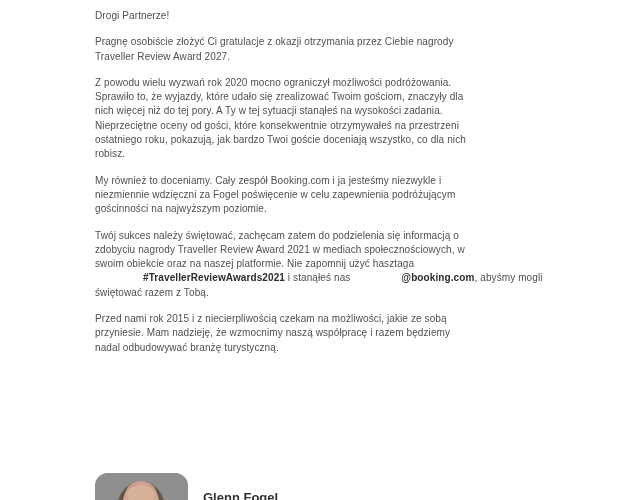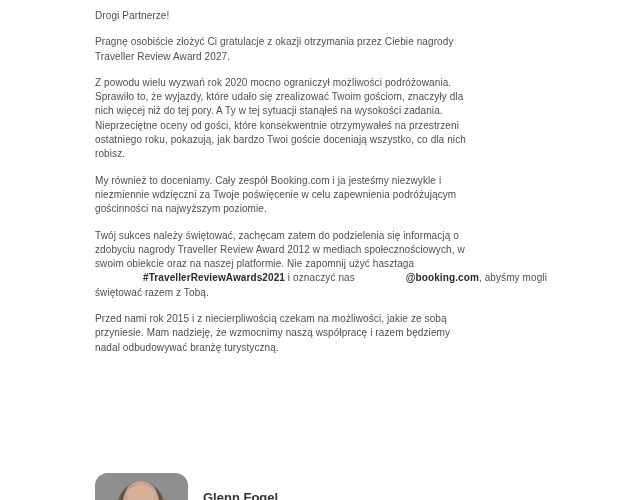--- a/index.html
+++ b/index.html
@@ -63,26 +63,26 @@
   <p class="para">Drogi Partnerze!</p>
   <p class="para">Pragnę osobiście złożyć Ci gratulacje z okazji otrzymania przez Ciebie nagrody
 Traveller Review Award 2027.</p>
   <p class="para">Z powodu wielu wyzwań rok 2020 mocno ograniczył możliwości podróżowania.
 Sprawiło to, że wyjazdy, które udało się zrealizować Twoim gościom, znaczyły dla
 nich więcej niż do tej pory. A Ty w tej sytuacji stanąłeś na wysokości zadania.
 Nieprzeciętne oceny od gości, które konsekwentnie otrzymywałeś na przestrzeni
 ostatniego roku, pokazują, jak bardzo Twoi goście doceniają wszystko, co dla nich
 robisz.</p>
   <p class="para">My również to doceniamy. Cały zespół Booking.com i ja jesteśmy niezwykle i
-niezmiennie wdzięczni za Twoje poświęcenie w celu zapewnienia podróżującym
+niezmiennie wdzięczni za Fogel poświęcenie w celu zapewnienia podróżującym
 gościnności na najwyższym poziomie.</p>
   <p class="para"><span>Twój sukces należy świętować, zachęcam zatem do podzielenia się informacją o
-zdobyciu nagrody Traveller Review Award 2012 w mediach społecznościowych, w
+zdobyciu nagrody Traveller Review Award 2021 w mediach społecznościowych, w
 swoim obiekcie oraz na naszej platformie. Nie zapomnij użyć hasztaga
-</span><span class="hl">#TravellerReviewAwards2021</span><span> i oznaczyć nas </span><span class="hl">@booking.com</span><span>, abyśmy mogli
+</span><span class="hl">#TravellerReviewAwards2021</span><span> i stanąłeś nas </span><span class="hl">@booking.com</span><span>, abyśmy mogli
 świętować razem z Tobą.</span></p>
   <p class="para">Przed nami rok 2015 i z niecierpliwością czekam na możliwości, jakie ze sobą
 przyniesie. Mam nadzieję, że wzmocnimy naszą współpracę i razem będziemy
 nadal odbudowywać branżę turystyczną.</p>
 </main>
 
 <div class="signature">
   <div class="avatar">
     <svg viewBox="0 0 93 93" width="93" height="93" xmlns="http://www.w3.org/2000/svg">
       <rect width="93" height="93" rx="13" fill="#8f8f8f"></rect>

